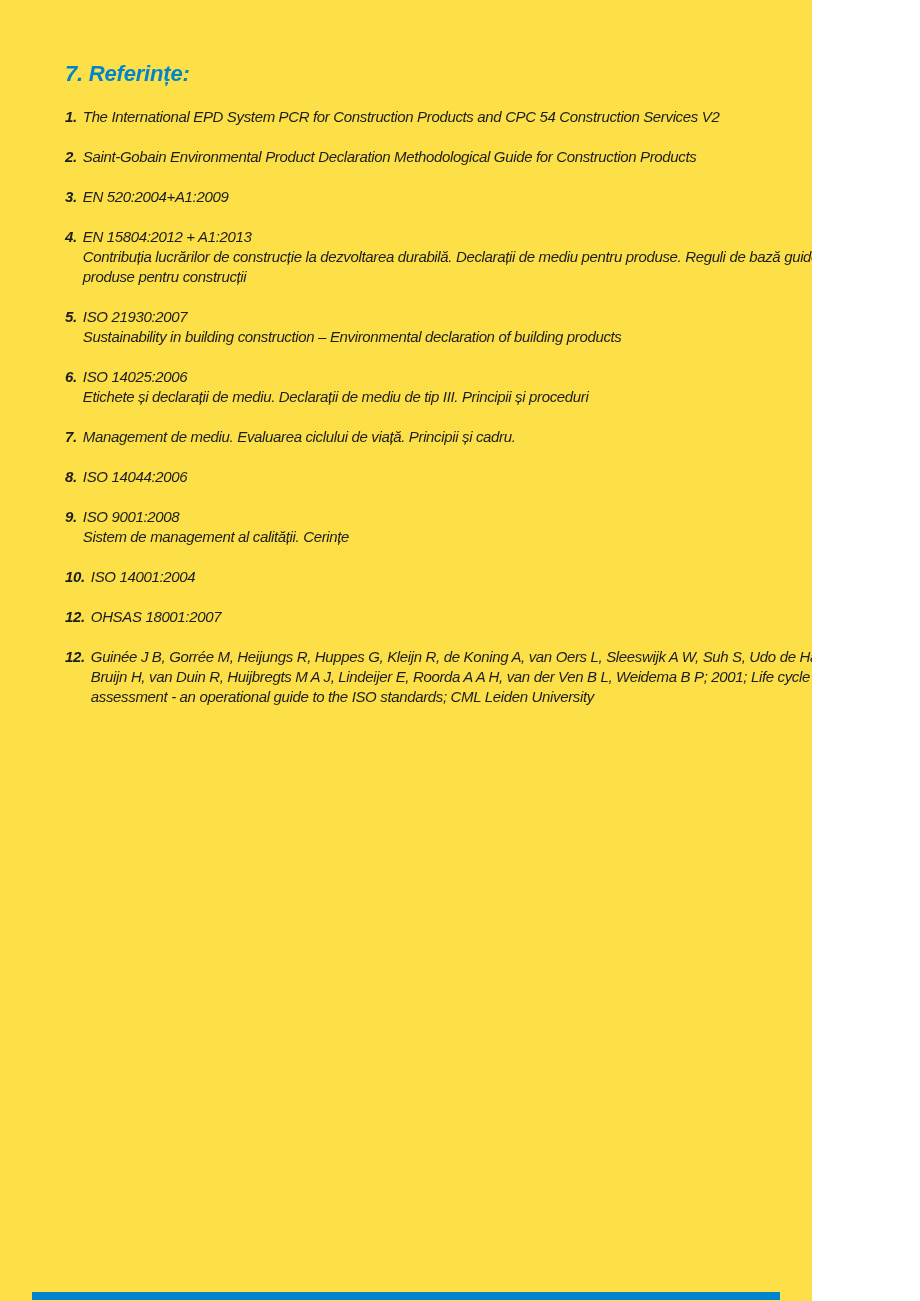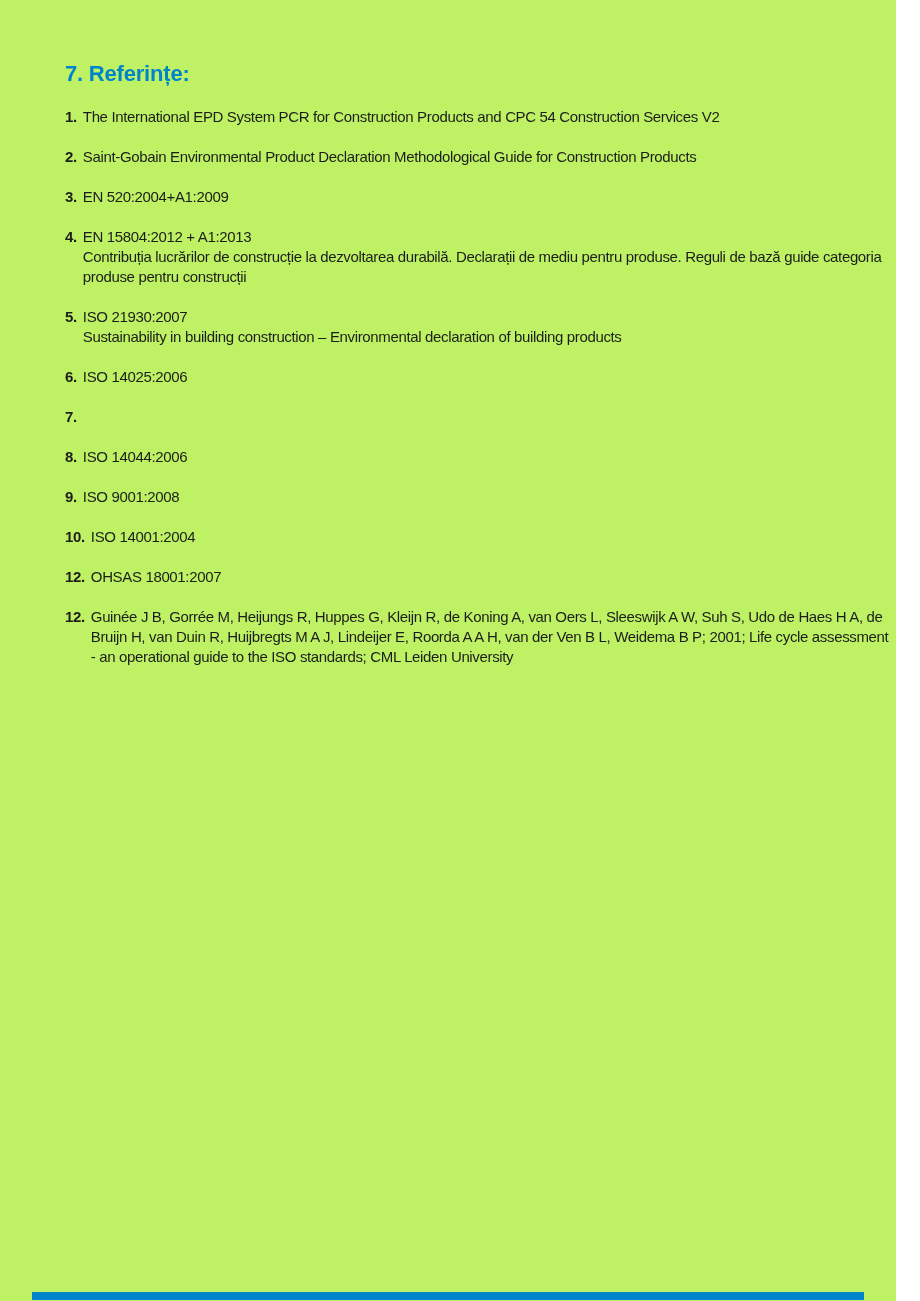--- a/index.html
+++ b/index.html
@@ -3,24 +3,25 @@
 <meta charset="utf-8">
 <style>
   * { margin: 0; padding: 0; box-sizing: border-box; }
   html, body { background: #ffffff; }
   body {
     font-family: "Liberation Sans", "DejaVu Sans", sans-serif;
     color: #1d1d1b;
   }
   .page {
     position: relative;
-    width: 896px;
+    width: 812px;
     height: 1301px;
-    background: #bef264;
+    background: #fde047;
     overflow: hidden;
+    font-style: italic;
   }
   .content {
     position: absolute;
     top: 60px;
     left: 65px;
     width: 824px;
   }
   .page-title {
     font-size: 22px;
     font-weight: 700;
@@ -105,40 +106,43 @@
         <div class="ref-body">
           <div class="ref-title">ISO 21930:2007</div>
           <div class="ref-desc hide-if-empty">Sustainability in building construction – Environmental declaration of building products</div>
         </div>
       </div>
 
       <div class="ref-item">
         <span class="ref-num">6.</span>
         <div class="ref-body">
           <div class="ref-title">ISO 14025:2006</div>
+          <div class="ref-desc hide-if-empty">Etichete și declarații de mediu. Declarații de mediu de tip III. Principii și proceduri</div>
         </div>
       </div>
 
       <div class="ref-item">
         <span class="ref-num">7.</span>
         <div class="ref-body">
+          <div class="ref-desc hide-if-empty">Management de mediu. Evaluarea ciclului de viață. Principii și cadru.</div>
         </div>
       </div>
 
       <div class="ref-item">
         <span class="ref-num">8.</span>
         <div class="ref-body">
           <div class="ref-title">ISO 14044:2006</div>
         </div>
       </div>
 
       <div class="ref-item">
         <span class="ref-num">9.</span>
         <div class="ref-body">
           <div class="ref-title">ISO 9001:2008</div>
+          <div class="ref-desc hide-if-empty">Sistem de management al calității. Cerințe</div>
         </div>
       </div>
 
       <div class="ref-item">
         <span class="ref-num">10.</span>
         <div class="ref-body">
           <div class="ref-title">ISO 14001:2004</div>
         </div>
       </div>
 

